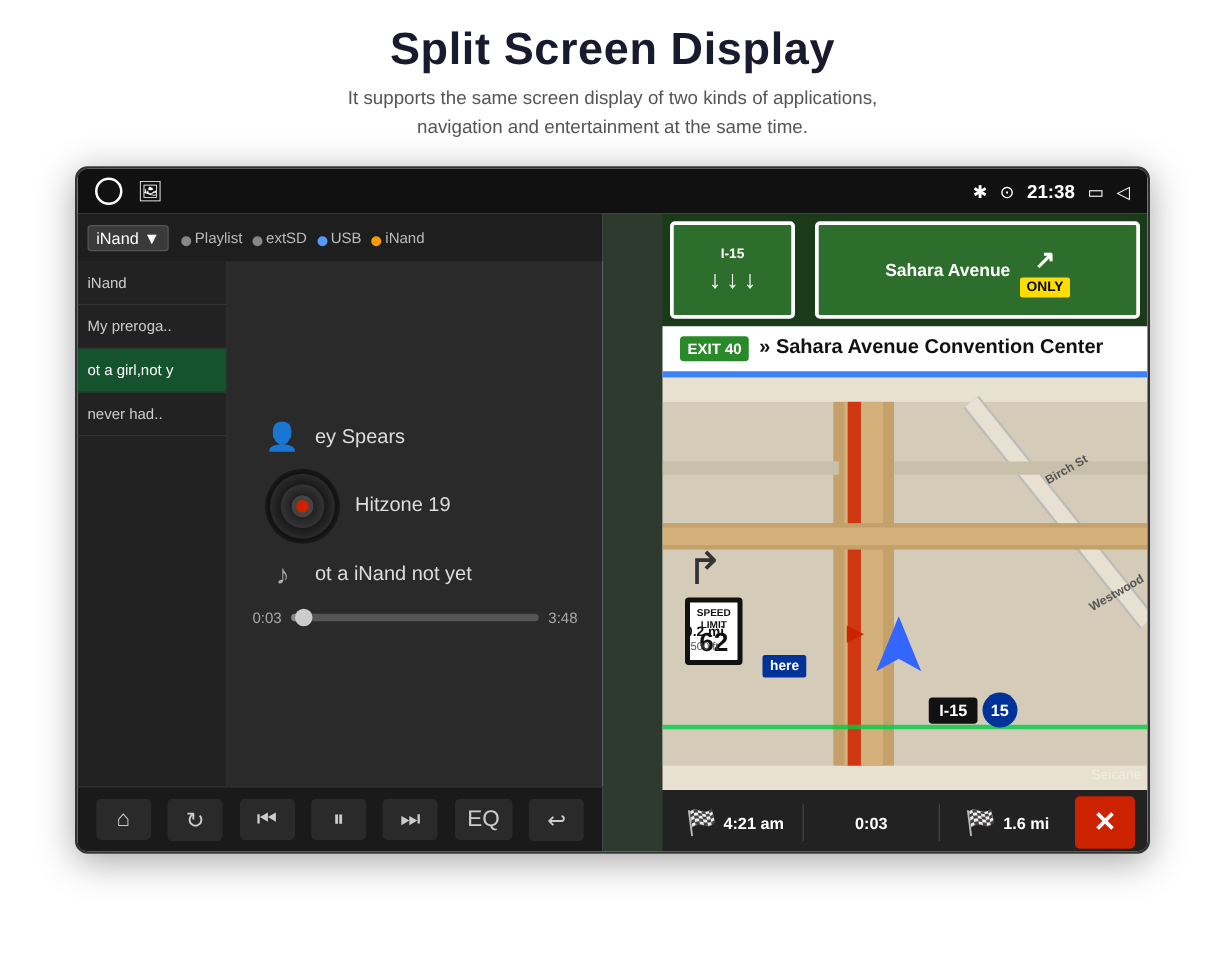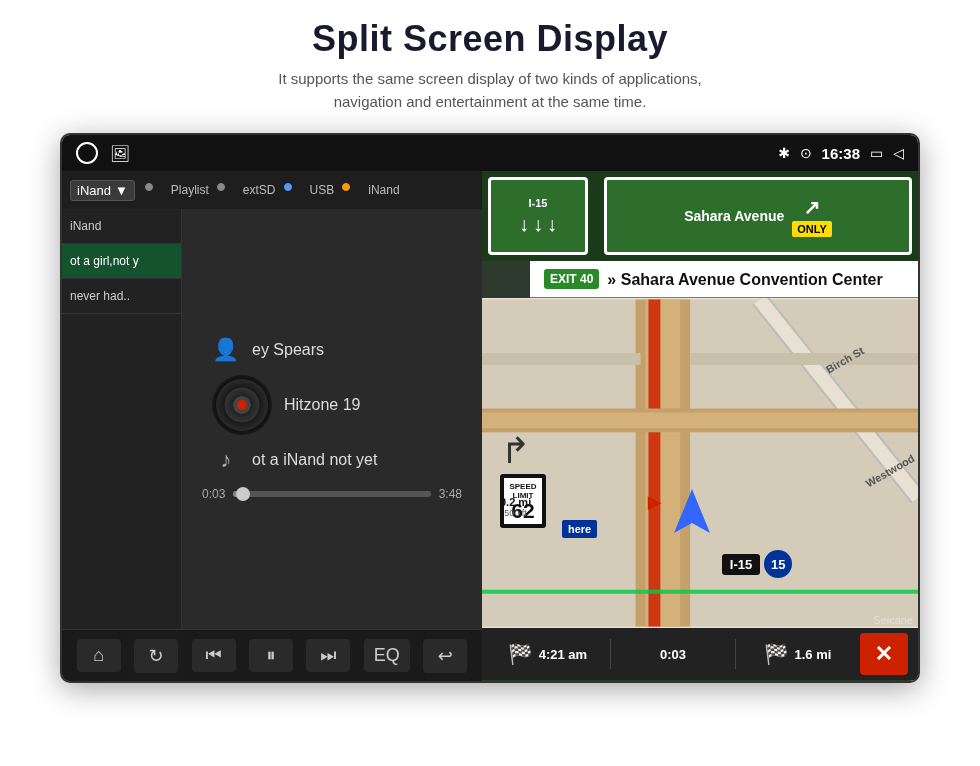--- a/index.html
+++ b/index.html
@@ -122,22 +122,22 @@
 
     .source-options {
       display: flex;
       gap: 8px;
       font-size: 12px;
       color: #bbb;
     }
 
     .source-option {
       display: flex;
-      align-items: flex-start;
-      gap: 18px;
+      align-items: flex-end;
+      gap: 3px;
     }
 
     .radio-dot {
       width: 8px;
       height: 8px;
       border-radius: 50%;
       border: 1.5px solid #888;
     }
 
     .radio-dot.active-gray { background: #888; border-color: #888; }
@@ -286,20 +286,21 @@
       min-width: 44px;
       text-align: center;
     }
 
     
     .nav-panel {
       flex: 1;
       background: #2d3a2d;
       position: relative;
       overflow: hidden;
+      padding-left: 48px;
     }
 
     
     .highway-signs {
       height: 90px;
       background: #1a3a1a;
       display: flex;
       gap: 4px;
       padding: 6px;
       overflow: hidden;
@@ -343,24 +344,23 @@
       font-size: 11px;
       padding: 2px 5px;
       border-radius: 2px;
     }
 
     
     .exit-bar {
       background: #fff;
       padding: 8px 14px;
       display: flex;
-      align-items: flex-end;
+      align-items: flex-start;
       gap: 8px;
-      border-bottom: 1px solid #3b82f6;
-      margin-left: 48px;
+      border-bottom: 5px solid #3b82f6;
     }
 
     .exit-badge {
       background: #2a8a2a;
       color: #fff;
       font-size: 12px;
       font-weight: bold;
       padding: 3px 6px;
       border-radius: 3px;
     }
@@ -528,21 +528,21 @@
 <div class="device-frame">
 
   <div class="status-bar">
     <div class="status-left">
       <div class="status-circle"></div>
       <span class="status-image-icon">🖼</span>
     </div>
     <div class="status-right">
       <span>✱</span>
       <span>⊙</span>
-      <span class="status-time">16:38</span>
+      <span class="status-time">21:38</span>
       <span>▭</span>
       <span>◁</span>
     </div>
   </div>
 
   <div class="split-screen">
 
     <div class="music-panel">
 
       <div class="source-bar">
@@ -567,20 +567,21 @@
             <div class="radio-dot active-orange"></div>
             <span>iNand</span>
           </div>
         </div>
       </div>
 
       <div class="music-content">
 
         <div class="playlist-sidebar">
           <div class="playlist-item">iNand</div>
+          <div class="playlist-item">My preroga..</div>
           <div class="playlist-item active-red">ot a girl,not y</div>
           <div class="playlist-item">never had..</div>
         </div>
 
         <div class="player-center">
           <div class="player-info">
 
             <div class="info-row">
               <span class="info-icon">👤</span>
               <span>ey Spears</span>

